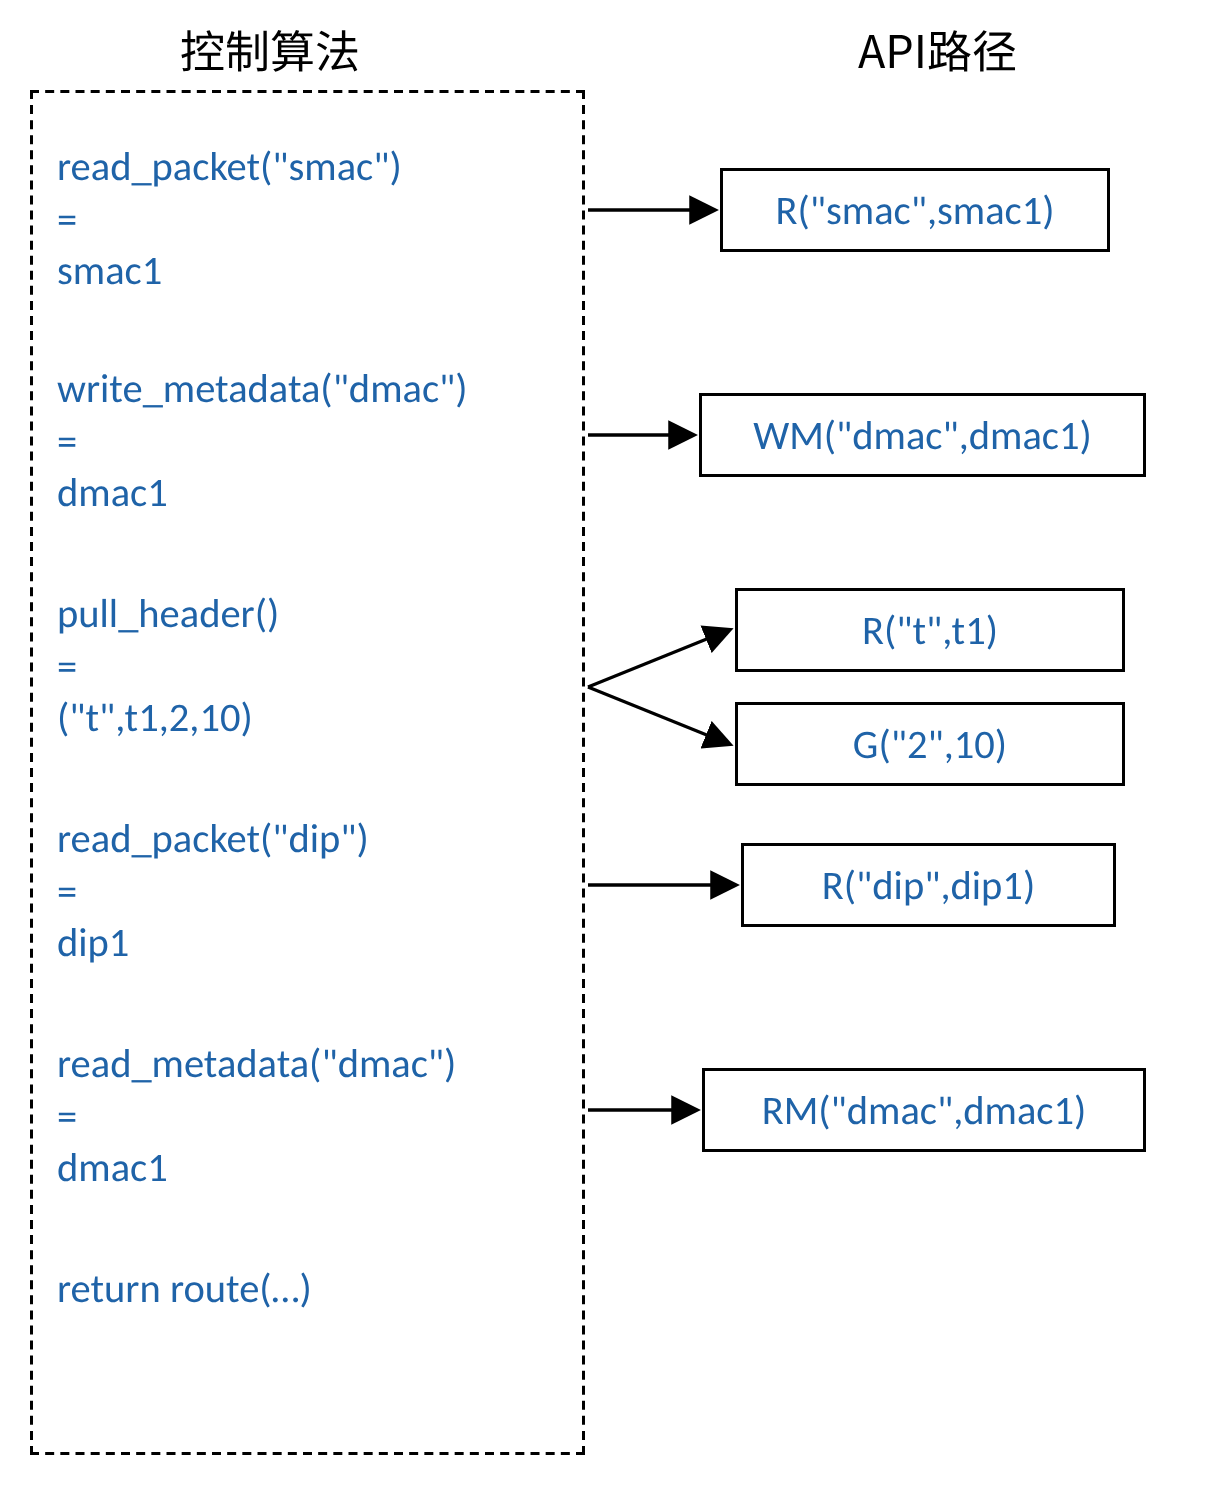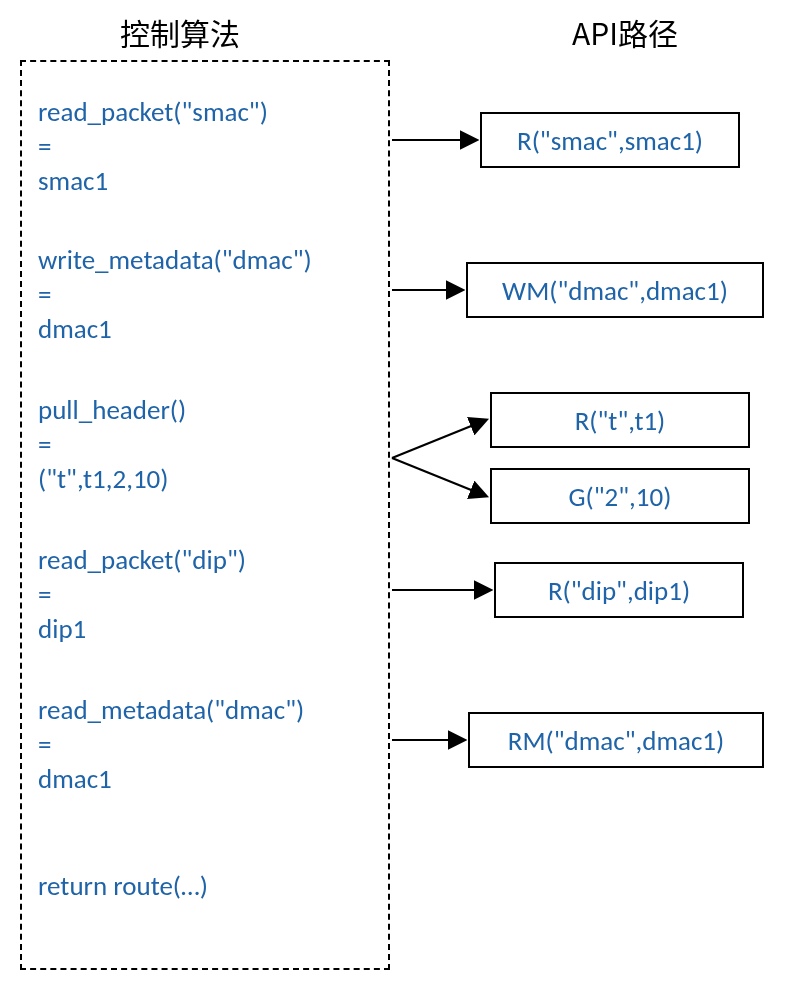--- a/index.html
+++ b/index.html
@@ -91,21 +91,21 @@
 <span>("t",t1,2,10)</span></div>
 
   <div class="codeblock" style="top:543px"><span>read_packet("dip")</span>
 <span>=</span>
 <span>dip1</span></div>
 
   <div class="codeblock" style="top:693px"><span>read_metadata("dmac")</span>
 <span>=</span>
 <span>dmac1</span></div>
 
-  <div class="codeblock" style="top:869px"><span>return route(…)</span></div>
+  <div class="codeblock" style="top:843px"><span>return route(…)</span></div>
 
   <div class="api-box" style="left:480px; top:112px; width:260px; height:56px">R("smac",smac1)</div>
   <div class="api-box" style="left:466px; top:262px; width:298px; height:56px">WM("dmac",dmac1)</div>
   <div class="api-box" style="left:490px; top:392px; width:260px; height:56px">R("t",t1)</div>
   <div class="api-box" style="left:490px; top:468px; width:260px; height:56px">G("2",10)</div>
   <div class="api-box" style="left:494px; top:562px; width:250px; height:56px">R("dip",dip1)</div>
   <div class="api-box" style="left:468px; top:712px; width:296px; height:56px">RM("dmac",dmac1)</div>
 
   <svg class="arrowlayer" viewBox="0 0 808 1000" xmlns="http://www.w3.org/2000/svg">
     <defs>

